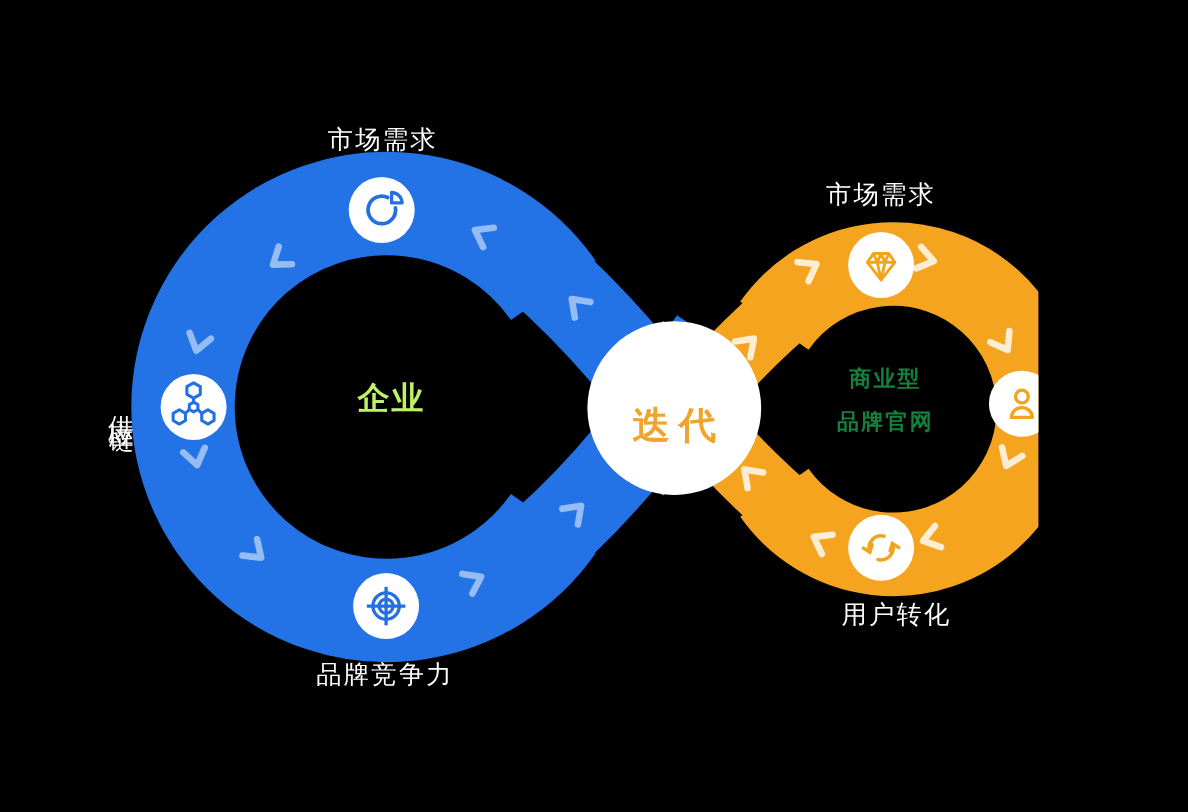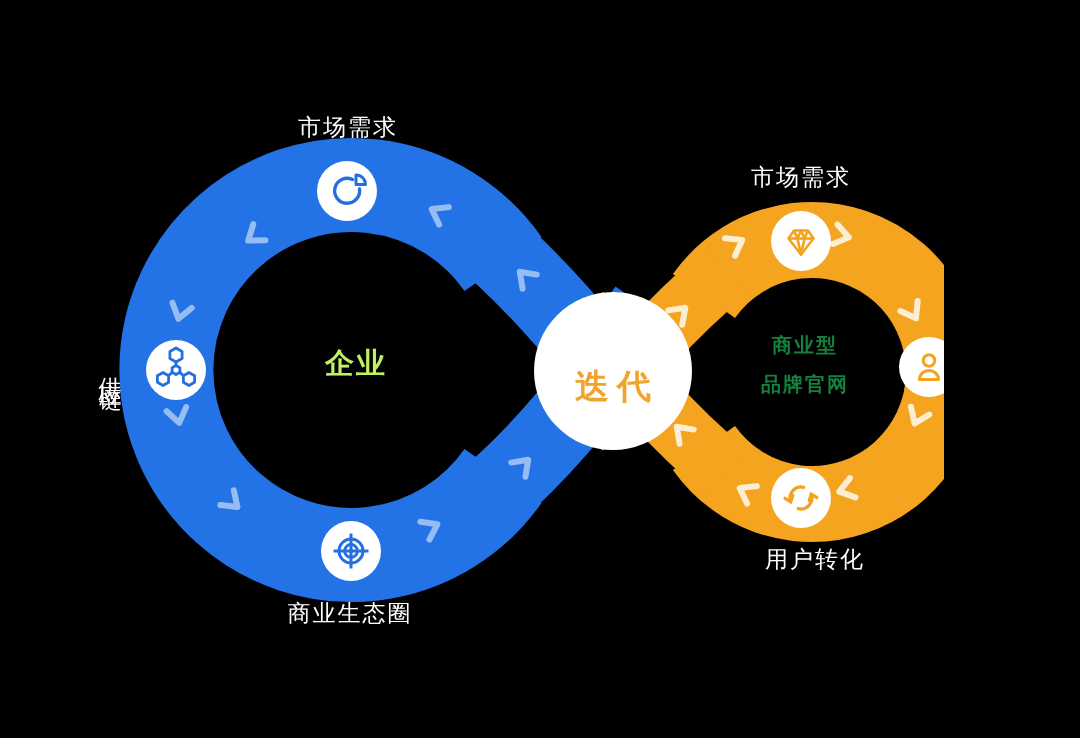--- a/index.html
+++ b/index.html
@@ -118,21 +118,21 @@
       </g>
     </g>
 
     <circle cx="613" cy="371" r="79" fill="#ffffff"></circle>
   </svg>
 
   <div class="label" style="left:348px;top:127px">市场需求</div>
 
   <div class="label v" style="left:111px;top:368px">供应链</div>
 
-  <div class="label" style="left:350px;top:613px">商业生态圈</div>
+  <div class="label" style="left:350px;top:613px">品牌竞争力</div>
 
   <div class="label" style="left:801px;top:177px">市场需求</div>
 
   <div class="label v" style="left:987px;top:372px">用户认同</div>
 
   <div class="label" style="left:815px;top:559px">用户转化</div>
 
   <div class="loop-title blue" style="left:356px;top:363px">
     <div>企业</div>
   </div>

